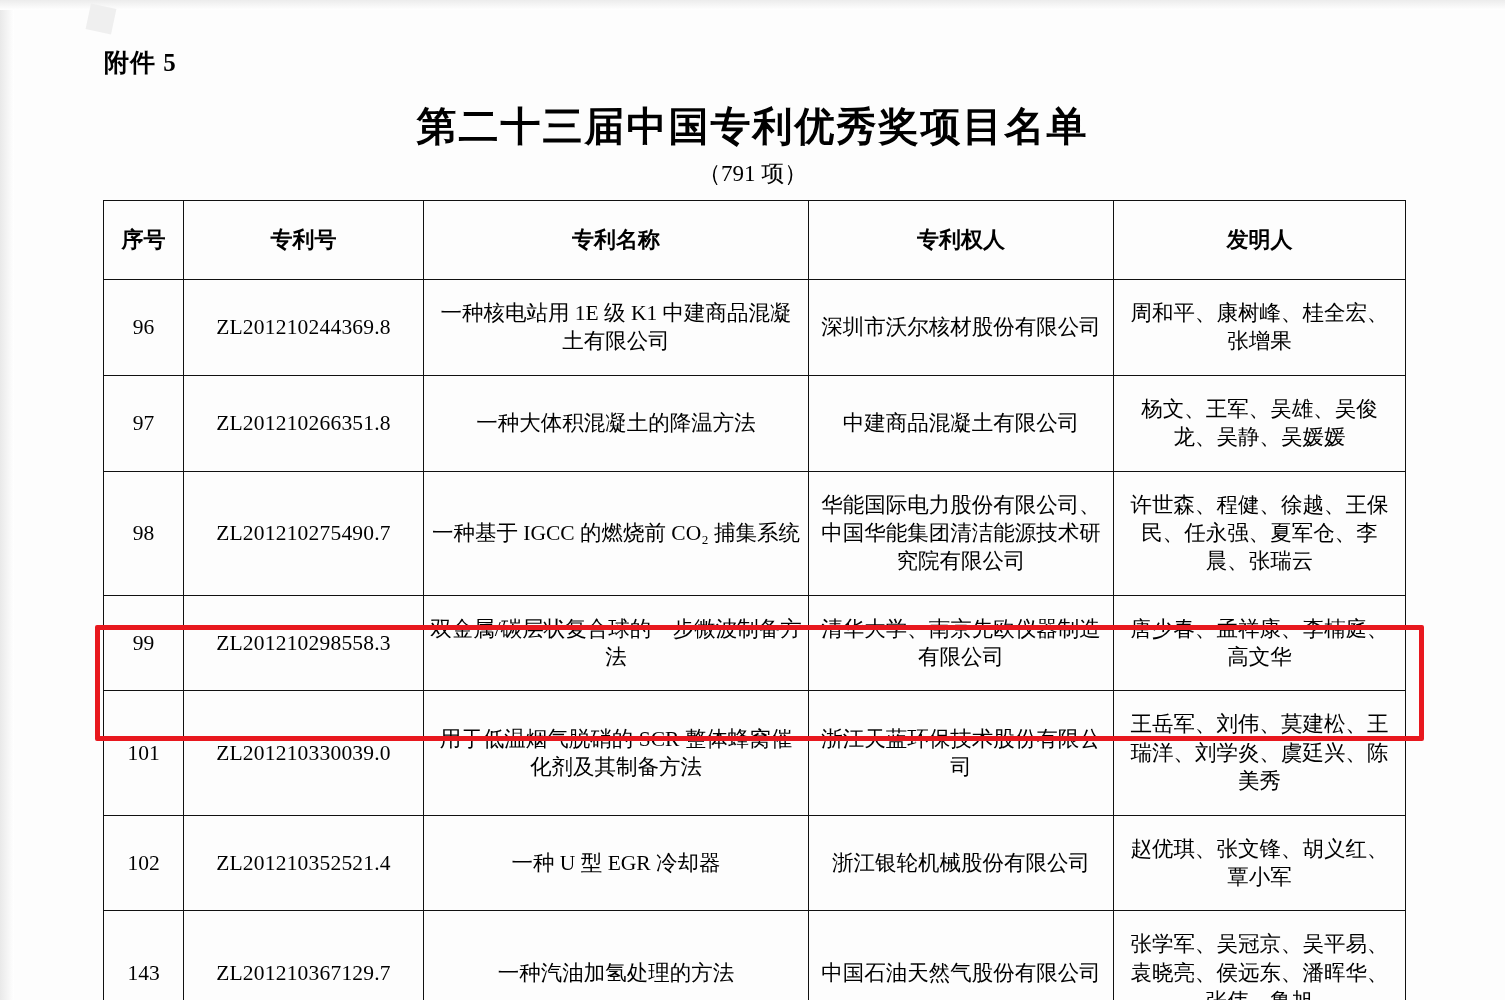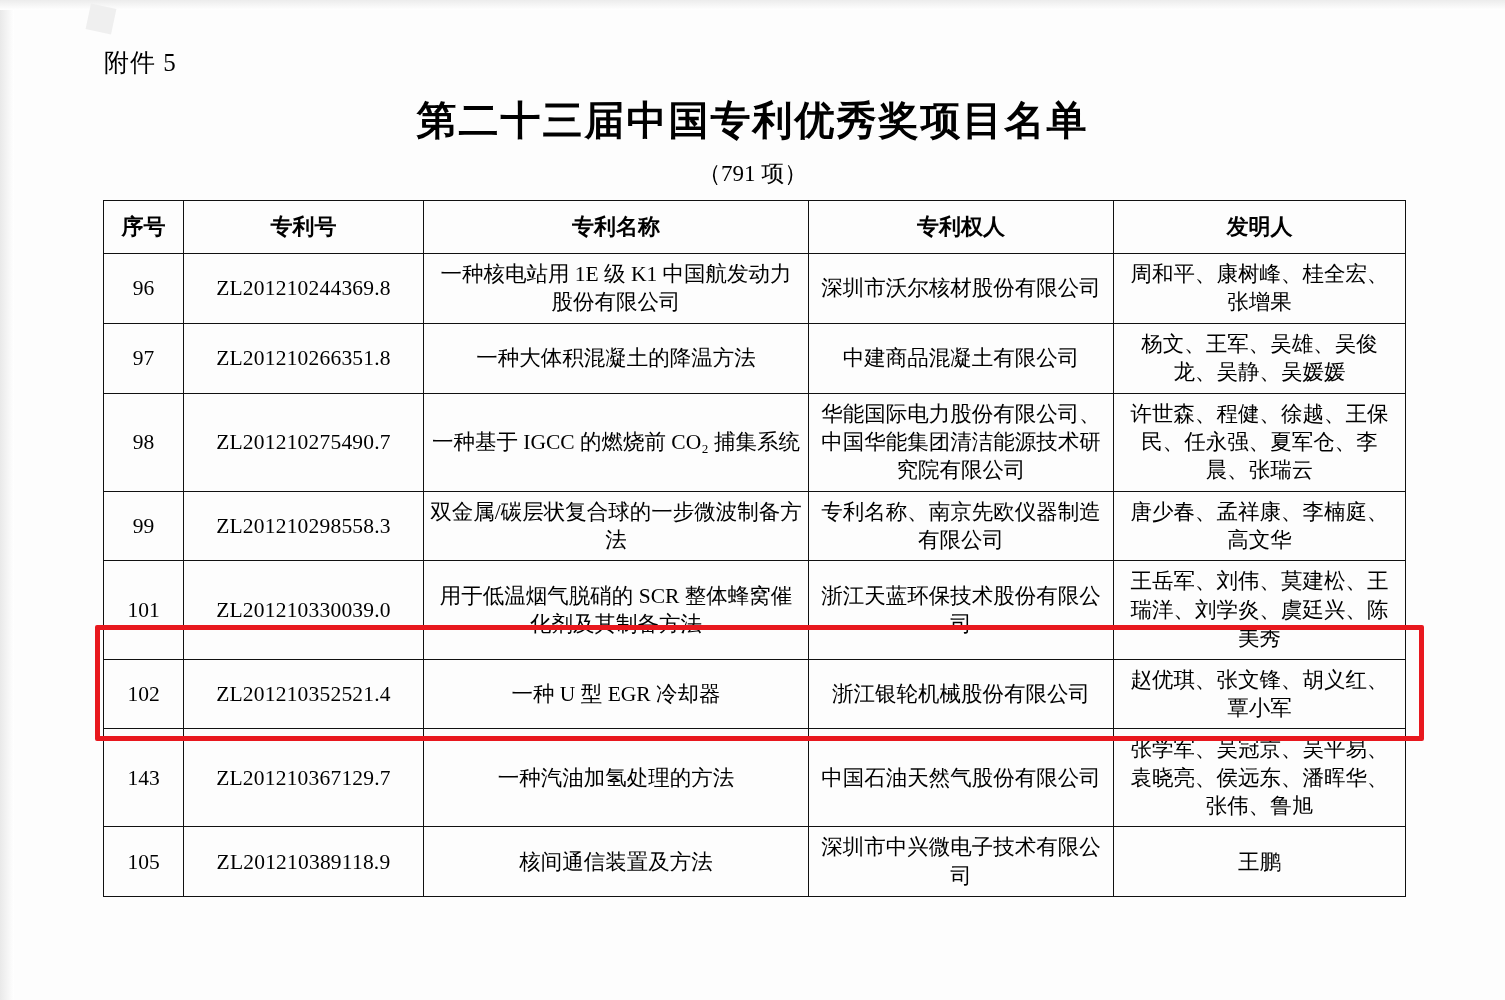--- a/index.html
+++ b/index.html
@@ -38,26 +38,27 @@
     background: #efefef;
     transform: rotate(12deg);
   }
 
   .attachment-label {
     position: absolute;
     left: 104px;
     top: 46px;
     font-size: 25px;
     letter-spacing: 1px;
+    font-weight: bold;
   }
 
   .doc-title {
     position: absolute;
     left: 0; right: 0;
-    top: 93px;
+    top: 99px;
     text-align: center;
     font-size: 40px;
     font-weight: bold;
     letter-spacing: 2px;
   }
 
   .doc-subtitle {
     position: absolute;
     left: 0; right: 0;
     top: 158px;
@@ -68,21 +69,21 @@
   table.patent-table {
     position: absolute;
     left: 103px;
     top: 200px;
     width: 1302px;
     border-collapse: collapse;
     table-layout: fixed;
   }
   table.patent-table td, table.patent-table th {
     border: 1.6px solid #111;
-    padding: 6px 6px;
+    padding: 19px 6px;
     vertical-align: middle;
     text-align: center;
     font-size: 21.5px;
     line-height: 1.32;
   }
   table.patent-table thead th {
     font-weight: bold;
     font-size: 22px;
     height: 40px;
   }
@@ -136,21 +137,21 @@
         <th>专利号</th>
         <th>专利名称</th>
         <th>专利权人</th>
         <th>发明人</th>
       </tr>
     </thead>
     <tbody id="table-body">
         <tr>
           <td class="cell-no">96</td>
           <td class="cell-patent">ZL201210244369.8</td>
-          <td class="cell-name">一种核电站用 1E 级 K1 中国航发动力股份有限公司</td>
+          <td class="cell-name">一种核电站用 1E 级 K1 中建商品混凝土有限公司</td>
           <td class="cell-owner">深圳市沃尔核材股份有限公司</td>
           <td class="cell-inv">周和平、康树峰、桂全宏、张增果</td>
         </tr>
         <tr>
           <td class="cell-no">97</td>
           <td class="cell-patent">ZL201210266351.8</td>
           <td class="cell-name">一种大体积混凝土的降温方法</td>
           <td class="cell-owner">中建商品混凝土有限公司</td>
           <td class="cell-inv">杨文、王军、吴雄、吴俊龙、吴静、吴媛媛</td>
         </tr>
@@ -158,21 +159,21 @@
           <td class="cell-no">98</td>
           <td class="cell-patent">ZL201210275490.7</td>
           <td class="cell-name">一种基于 IGCC 的燃烧前 CO₂ 捕集系统</td>
           <td class="cell-owner">华能国际电力股份有限公司、中国华能集团清洁能源技术研究院有限公司</td>
           <td class="cell-inv">许世森、程健、徐越、王保民、任永强、夏军仓、李晨、张瑞云</td>
         </tr>
         <tr>
           <td class="cell-no">99</td>
           <td class="cell-patent">ZL201210298558.3</td>
           <td class="cell-name">双金属/碳层状复合球的一步微波制备方法</td>
-          <td class="cell-owner">专利名称、南京先欧仪器制造有限公司</td>
+          <td class="cell-owner">清华大学、南京先欧仪器制造有限公司</td>
           <td class="cell-inv">唐少春、孟祥康、李楠庭、高文华</td>
         </tr>
         <tr>
           <td class="cell-no">101</td>
           <td class="cell-patent">ZL201210330039.0</td>
           <td class="cell-name">用于低温烟气脱硝的 SCR 整体蜂窝催化剂及其制备方法</td>
           <td class="cell-owner">浙江天蓝环保技术股份有限公司</td>
           <td class="cell-inv">王岳军、刘伟、莫建松、王瑞洋、刘学炎、虞廷兴、陈美秀</td>
         </tr>
         <tr>

